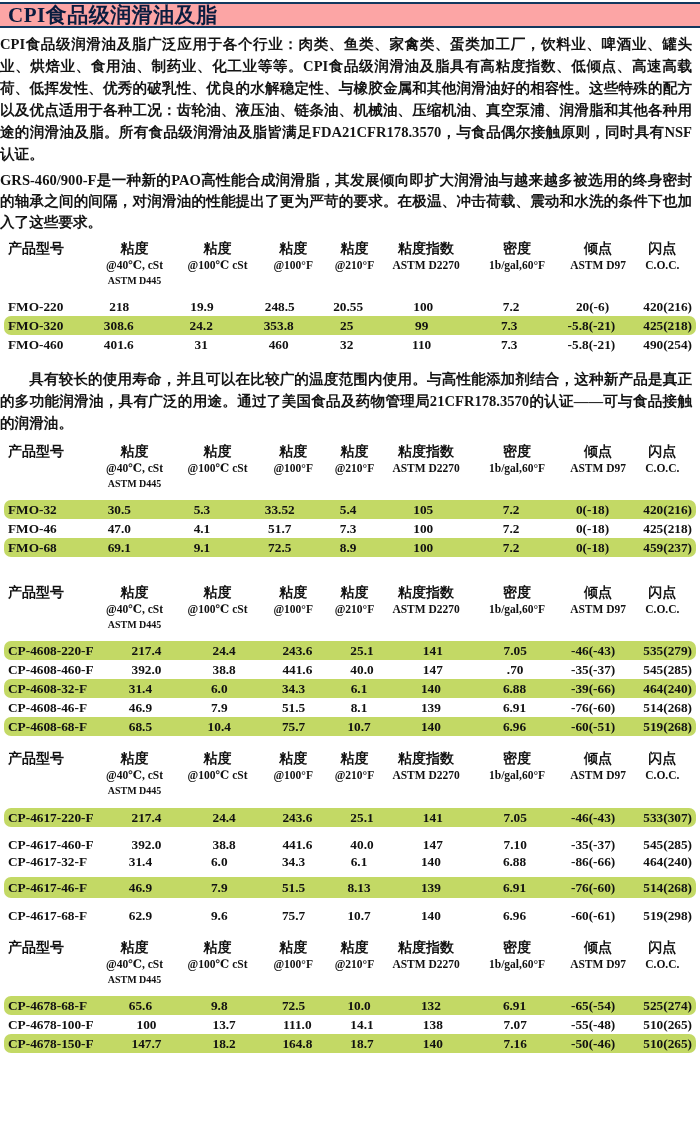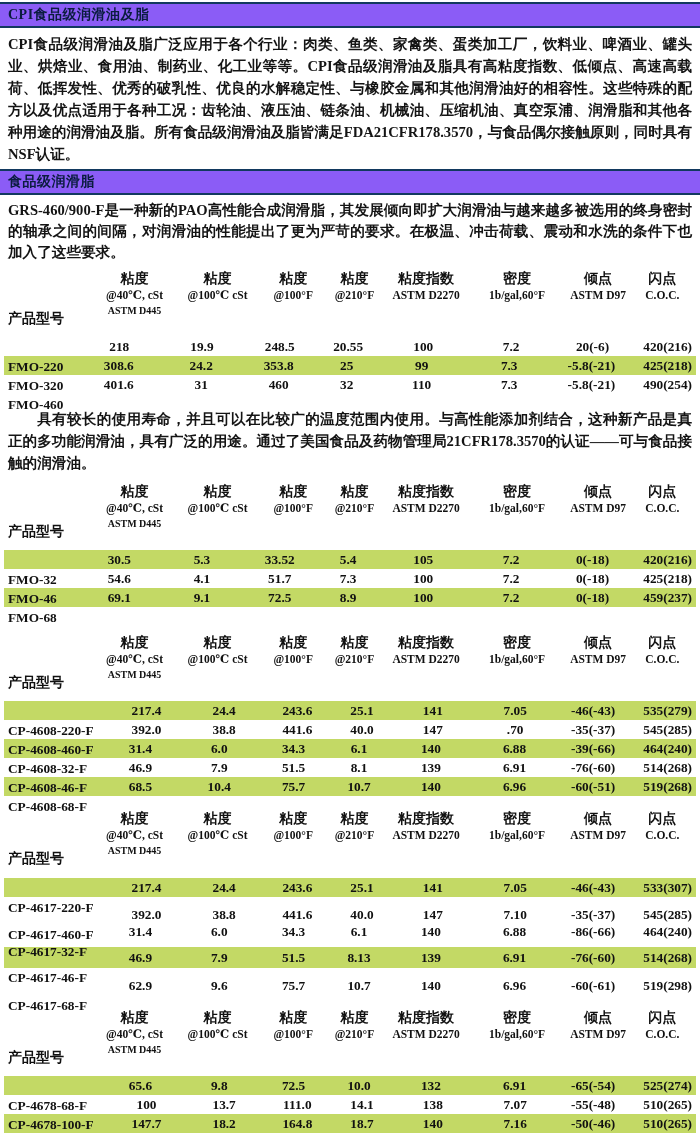--- a/index.html
+++ b/index.html
@@ -5,47 +5,47 @@
   html,body{margin:0;padding:0;background:#f3f4f2;}
   .page{
     position:relative;width:700px;height:1134px;margin:0 auto;
     background:#ffffff;overflow:hidden;
     font-family:"Liberation Serif","DejaVu Serif",serif;
     color:#111;font-weight:bold;
   }
   
   .section-bar{
     margin:2px 0 0 0;height:22px;line-height:22px;
-    background:#8b5cf6;
+    background:#fca5a5;
     border-top:2px solid #12395f;border-bottom:2px solid #12395f;
     padding-left:8px;
-    font-size:14px;font-weight:bold;color:#0a1c3f;
+    font-size:21px;font-weight:bold;color:#0a1c3f;
     letter-spacing:0.5px;
   }
   .para{
-    margin:5px 8px 4px 8px;
+    margin:5px 8px 4px 0;
     font-size:14.6px;line-height:22px;text-align:justify;
     font-weight:bold;color:#141414;
   }
   .para.tight{line-height:21px;margin-bottom:2px;}
   .para.indent{text-indent:2em;margin-top:14px;margin-bottom:6px;}
   
   .spec-table{margin:0 4px;}
   .thead{display:flex;align-items:flex-start;padding:0 4px;}
   .th{display:flex;flex-direction:column;align-items:center;}
   .th .th-main{font-size:14px;line-height:19px;font-weight:bold;}
   .th .th-sub{font-size:11.5px;line-height:15px;font-weight:bold;white-space:nowrap;text-align:right;}
   .th .th-sub2{font-size:10px;line-height:15px;font-weight:bold;white-space:nowrap;}
   .th:nth-child(1){align-items:flex-start;}
   .trow{display:flex;align-items:center;height:19px;padding:0 4px;gap:28px;}
-  .trow.hl{background:#c3d965;}
+  .trow.hl{background:#c3d965;border-radius:7px;}
   .td{font-size:13.3px;font-weight:bold;text-align:center;white-space:nowrap;}
   .td:nth-child(1){text-align:left;}
   
-  .th:nth-child(1),.td:nth-child(1){width:86px;margin-top:40px;}
+  .th:nth-child(1),.td:nth-child(1){width:86px;}
   .th:nth-child(2),.td:nth-child(2){width:84px;}
   .th:nth-child(3),.td:nth-child(3){width:84px;}
   .th:nth-child(4),.td:nth-child(4){width:69px;}
   .th:nth-child(5),.td:nth-child(5){width:55px;}
   .th:nth-child(6),.td:nth-child(6){width:90px;}
   .th:nth-child(7),.td:nth-child(7){width:94px;}
   .th:nth-child(8),.td:nth-child(8){width:70px;}
   .th:nth-child(9),.td:nth-child(9){width:60px;}
   
   .t0 .thead{margin-top:6px;margin-bottom:9px;}
@@ -64,23 +64,20 @@
 <body>
 
 <div class="page">
 
   <div class="section-bar">
     <span>CPI食品级润滑油及脂</span>
   </div>
 
   <div class="para">CPI食品级润滑油及脂广泛应用于各个行业：肉类、鱼类、家禽类、蛋类加工厂，饮料业、啤酒业、罐头业、烘焙业、食用油、制药业、化工业等等。CPI食品级润滑油及脂具有高粘度指数、低倾点、高速高载荷、低挥发性、优秀的破乳性、优良的水解稳定性、与橡胶金属和其他润滑油好的相容性。这些特殊的配方以及优点适用于各种工况：齿轮油、液压油、链条油、机械油、压缩机油、真空泵浦、润滑脂和其他各种用途的润滑油及脂。所有食品级润滑油及脂皆满足FDA21CFR178.3570，与食品偶尔接触原则，同时具有NSF认证。</div>
 
-  <div class="section-bar">
-    <span>食品级润滑脂</span>
-  </div>
 
   <div class="para tight">GRS-460/900-F是一种新的PAO高性能合成润滑脂，其发展倾向即扩大润滑油与越来越多被选用的终身密封的轴承之间的间隔，对润滑油的性能提出了更为严苛的要求。在极温、冲击荷载、震动和水洗的条件下也加入了这些要求。</div>
 
   <div class="spec-table t0">
       <div class="thead">
         <div class="th">
           <div class="th-main">产品型号</div>
         </div>
         <div class="th">
           <div class="th-main">粘度</div>
@@ -198,21 +195,21 @@
         <div class="td">5.3</div>
         <div class="td">33.52</div>
         <div class="td">5.4</div>
         <div class="td">105</div>
         <div class="td">7.2</div>
         <div class="td">0(-18)</div>
         <div class="td">420(216)</div>
       </div>
       <div class="trow r1">
         <div class="td">FMO-46</div>
-        <div class="td">54.6</div>
+        <div class="td">47.0</div>
         <div class="td">4.1</div>
         <div class="td">51.7</div>
         <div class="td">7.3</div>
         <div class="td">100</div>
         <div class="td">7.2</div>
         <div class="td">0(-18)</div>
         <div class="td">425(218)</div>
       </div>
       <div class="trow r2 hl">
         <div class="td">FMO-68</div>

